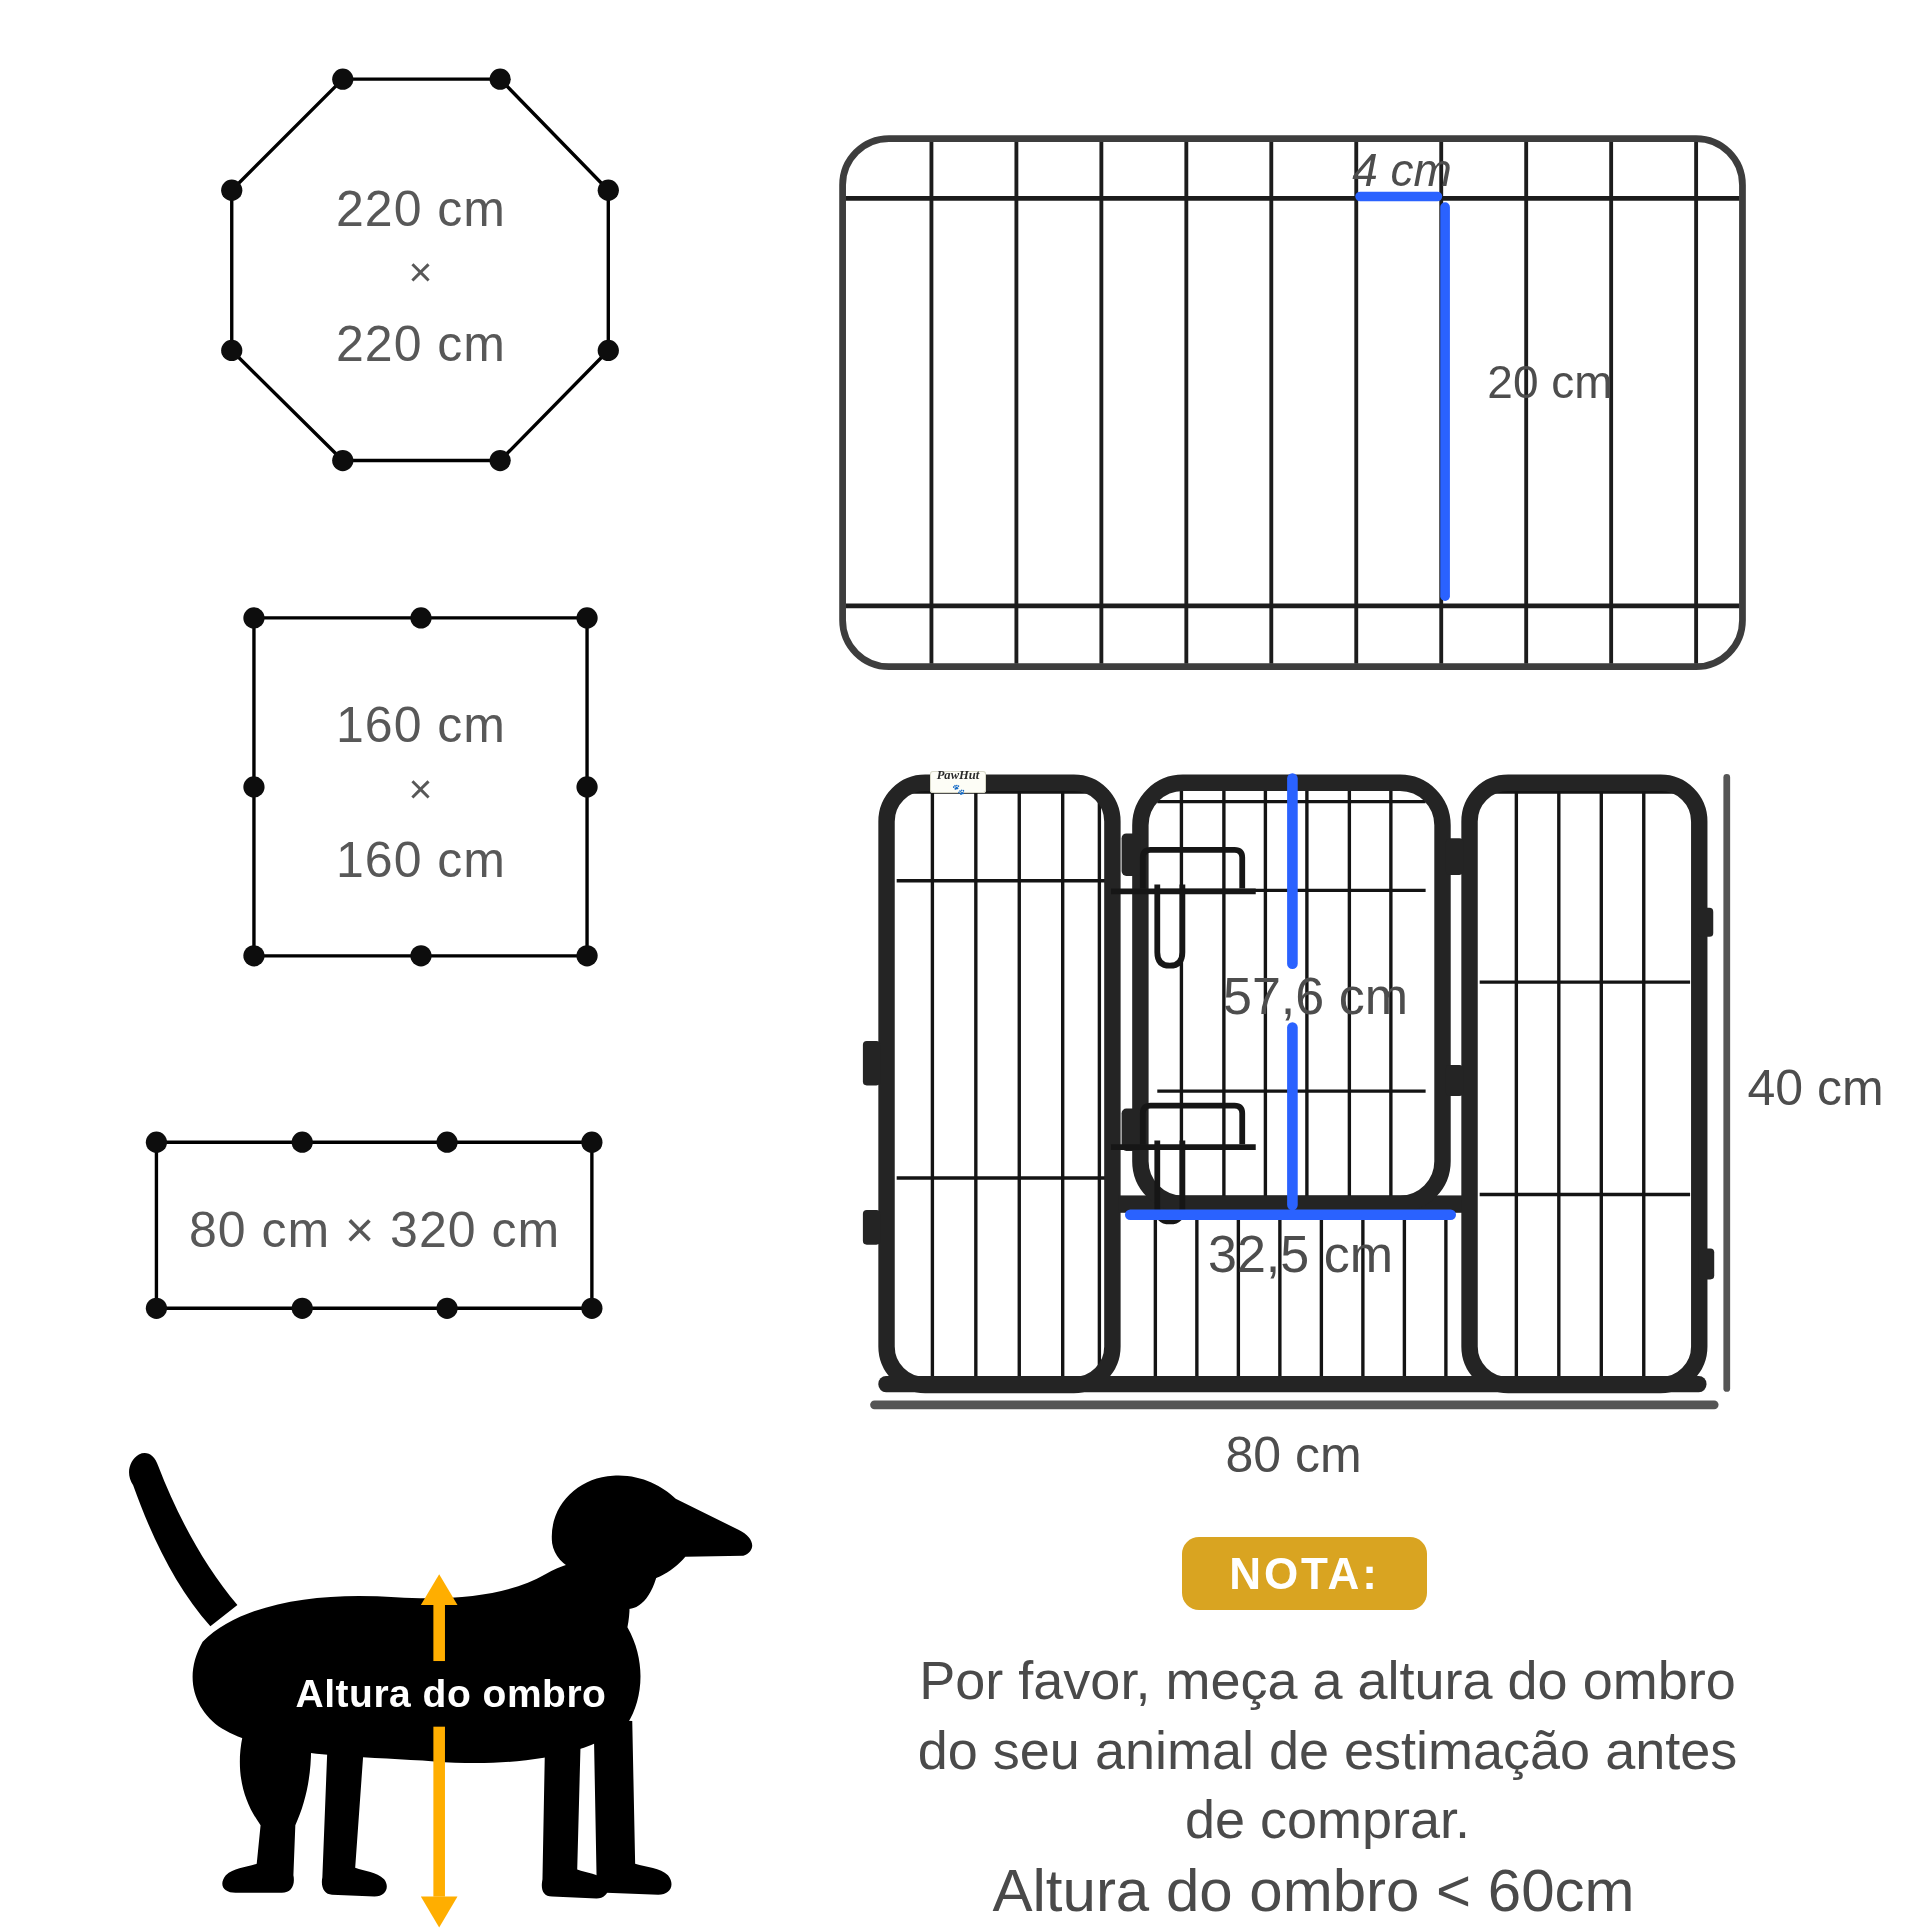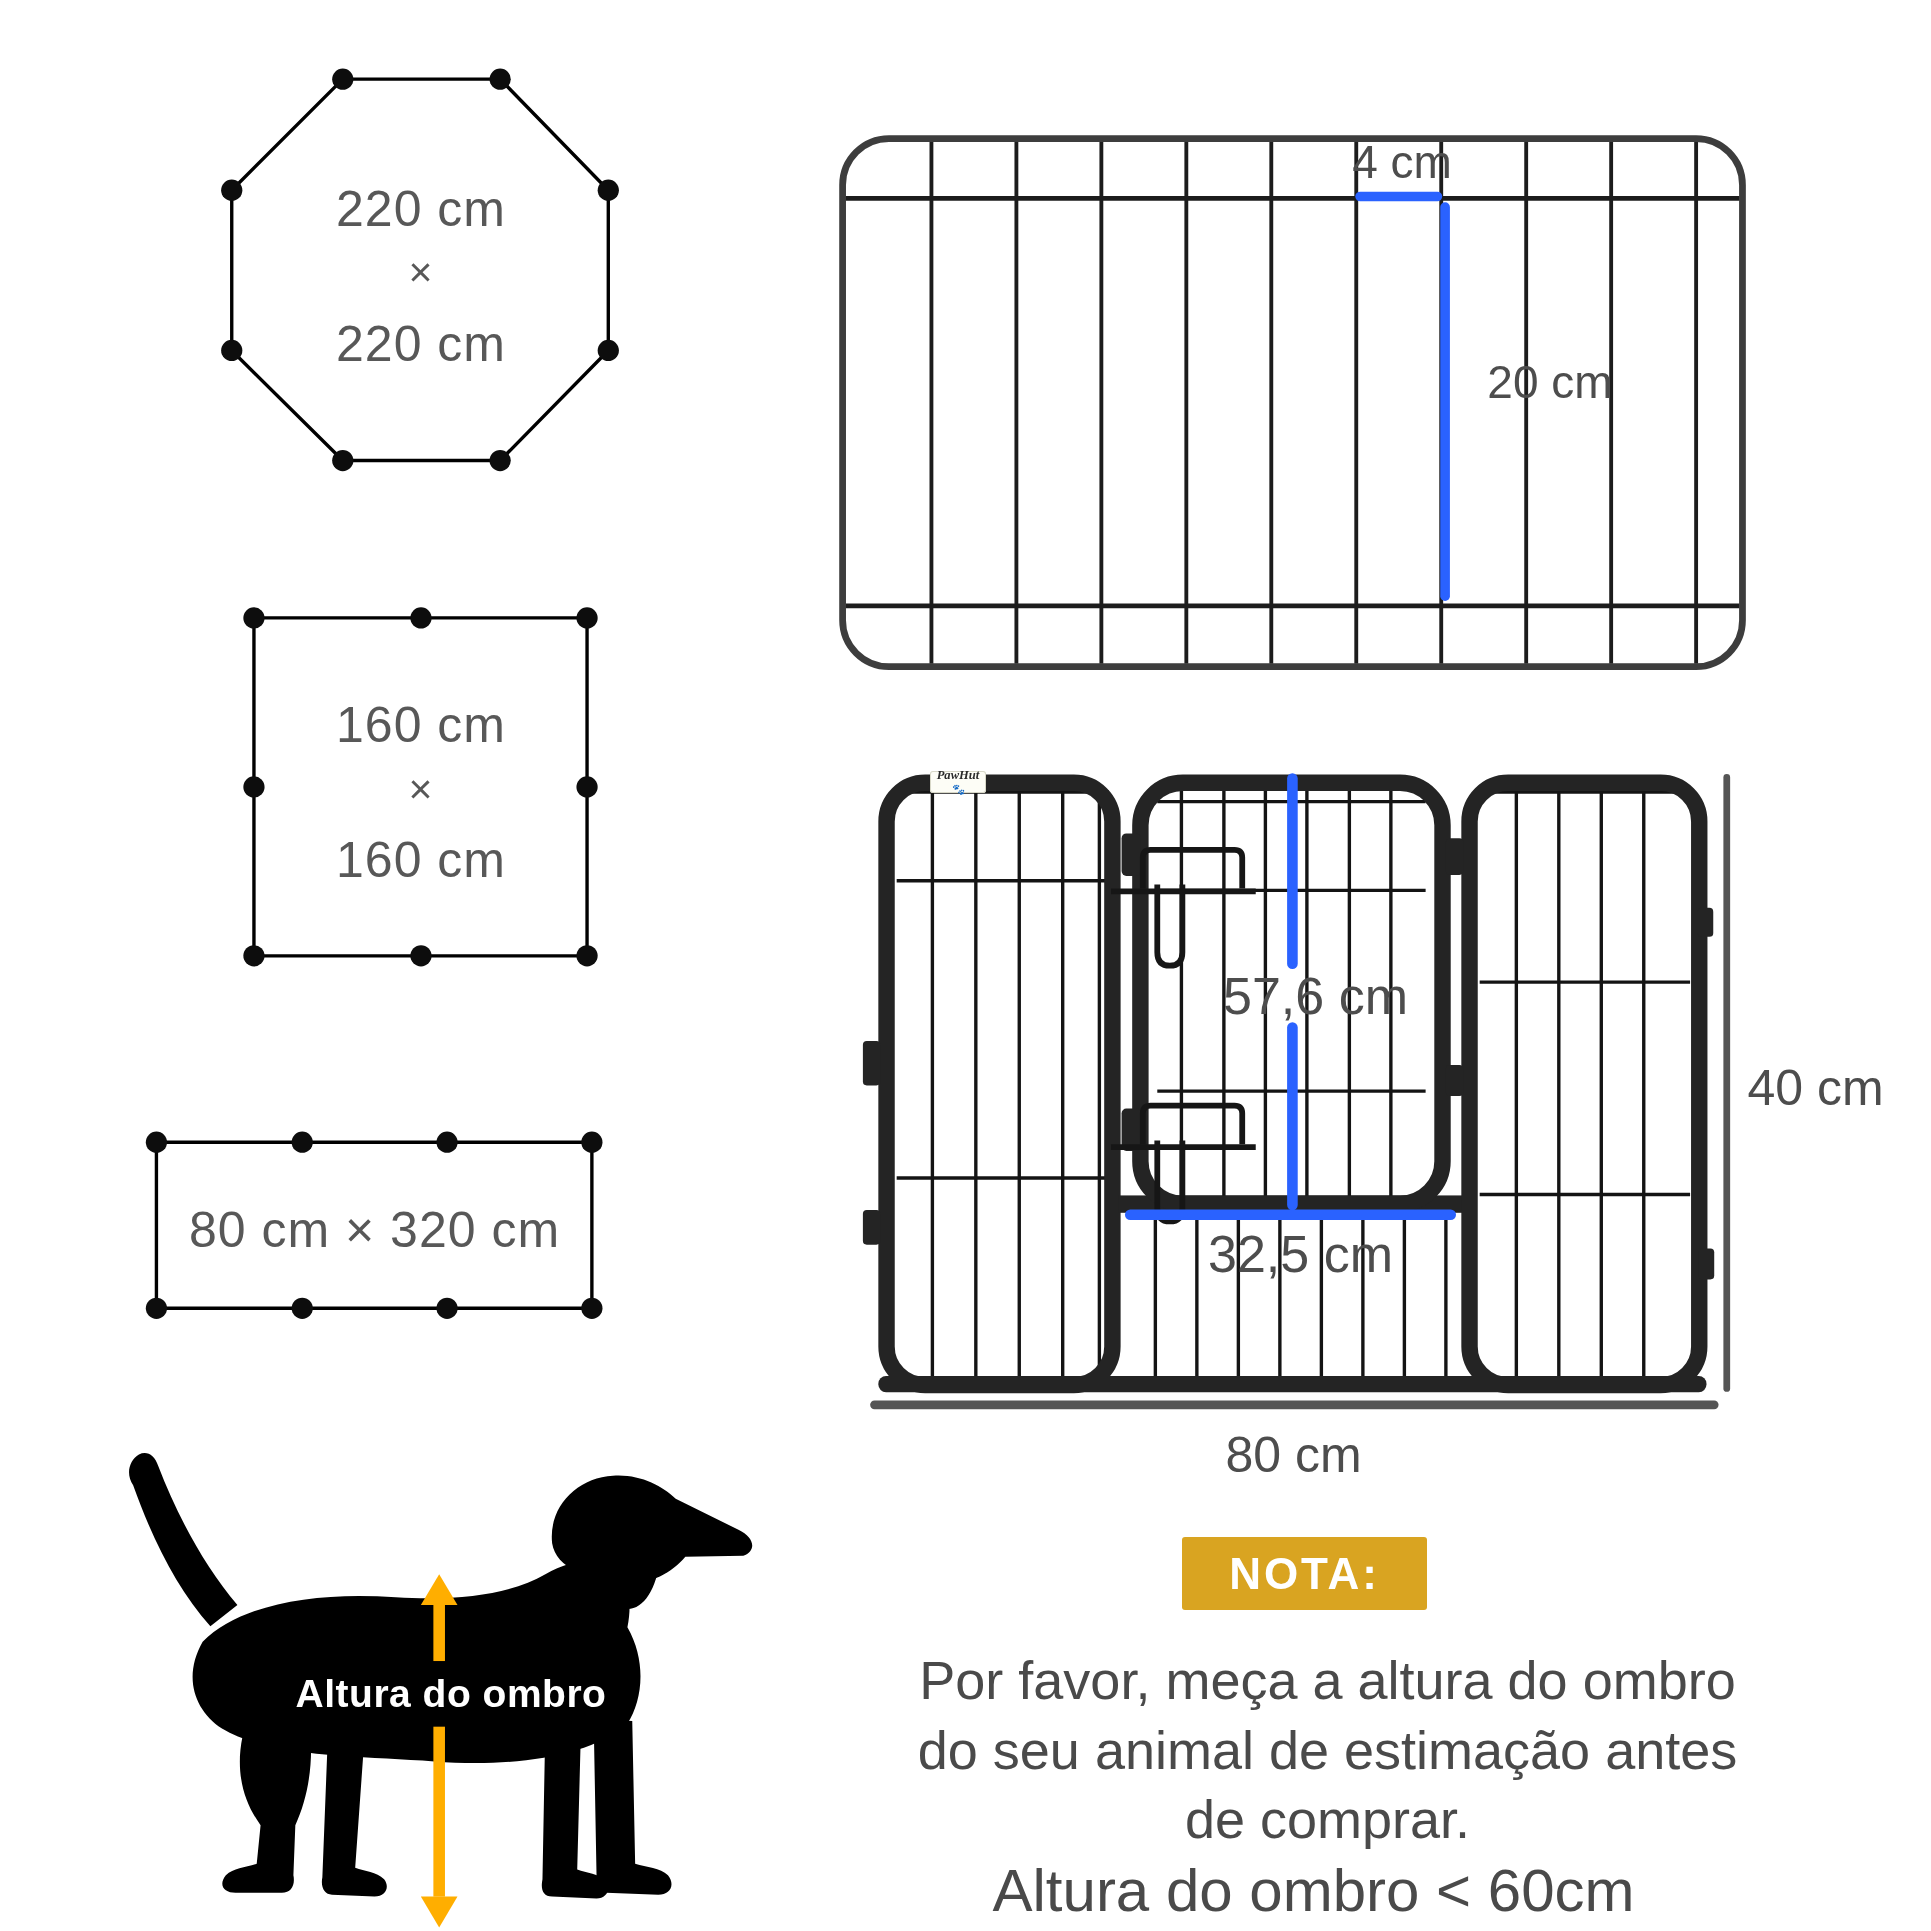--- a/index.html
+++ b/index.html
@@ -16,21 +16,21 @@
   .f42{font-size:41px;line-height:46px;}
   .brand{
     position:absolute;left:930px;top:771px;width:56px;height:22px;background:#fdfdf6;
     border-radius:2.9px;display:flex;align-items:center;justify-content:center;
     font-family:"Liberation Serif", serif;font-style:italic;font-weight:700;
     font-size:12.6px;color:#2b2b2b;box-shadow:0 0 0 1px #d8d8c8 inset;flex-direction:column;
   }
   .brand .paw{color:#e8b41c;font-size:10.6px;margin-left:1px;font-style:normal;}
   .note-badge{
     position:absolute;left:1182px;top:1537px;width:245px;height:73px;background:#d9a421;
-    border-radius:3px;display:flex;align-items:center;justify-content:center;
+    border-radius:17px;display:flex;align-items:center;justify-content:center;
     color:#ffffff;font-size:44px;font-weight:700;letter-spacing:2.9px;
   }
   .note-line{position:absolute;left:700px;width:1255px;text-align:center;color:#4a4a4a;font-size:54px;line-height:68px;font-weight:400;}
   .note-final{position:absolute;left:686px;width:1255px;text-align:center;color:#4a4a4a;font-size:60px;line-height:70px;font-weight:400;}
   .dog-label{
     position:absolute;left:275px;top:1670px;width:352px;height:48px;text-align:center;
     color:#ffffff;font-size:39px;font-weight:700;line-height:48px;letter-spacing:0.5px;
   }
 </style>
 </head>
@@ -108,21 +108,21 @@
     <g stroke="#1c1c1c" stroke-width="5">
       <line x1="16" y1="75" x2="942" y2="75"></line>
       <line x1="16" y1="497" x2="942" y2="497"></line>
     </g>
     <rect x="13" y="13" width="932" height="547" rx="48" fill="none" stroke="#3d3d3d" stroke-width="7"></rect>
     <g stroke="#2a62ff" stroke-width="10" stroke-linecap="round">
       <line x1="549" y1="73" x2="629" y2="73"></line>
       <line x1="637" y1="84" x2="637" y2="487"></line>
     </g>
   </svg>
-  <div class="dim f48" style="left:1325px;top:135px;width:154px;">4 cm</div>
+  <div class="dim f48" style="left:1325px;top:143px;width:154px;font-style:italic;">4 cm</div>
   <div class="dim f48" style="left:1468px;top:355px;width:164px;">20 cm</div>
 
   <svg class="abs" style="left:850px;top:763px;" width="908" height="666" viewBox="0 0 940 690">
 
     <g>
       <g stroke="#141414" stroke-width="3.5">
         <line x1="85" y1="26" x2="85" y2="640"></line>
           <line x1="130" y1="26" x2="130" y2="640"></line>
         <line x1="175" y1="26" x2="175" y2="640"></line>
           <line x1="220" y1="26" x2="220" y2="640"></line>

